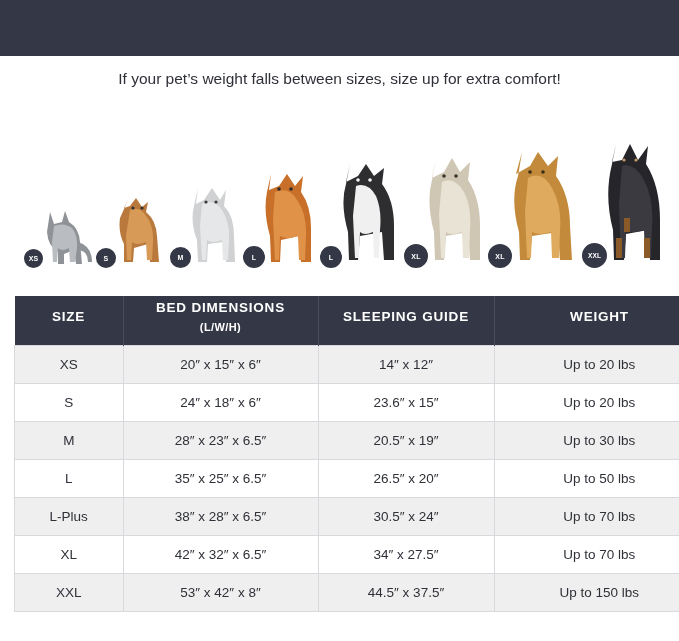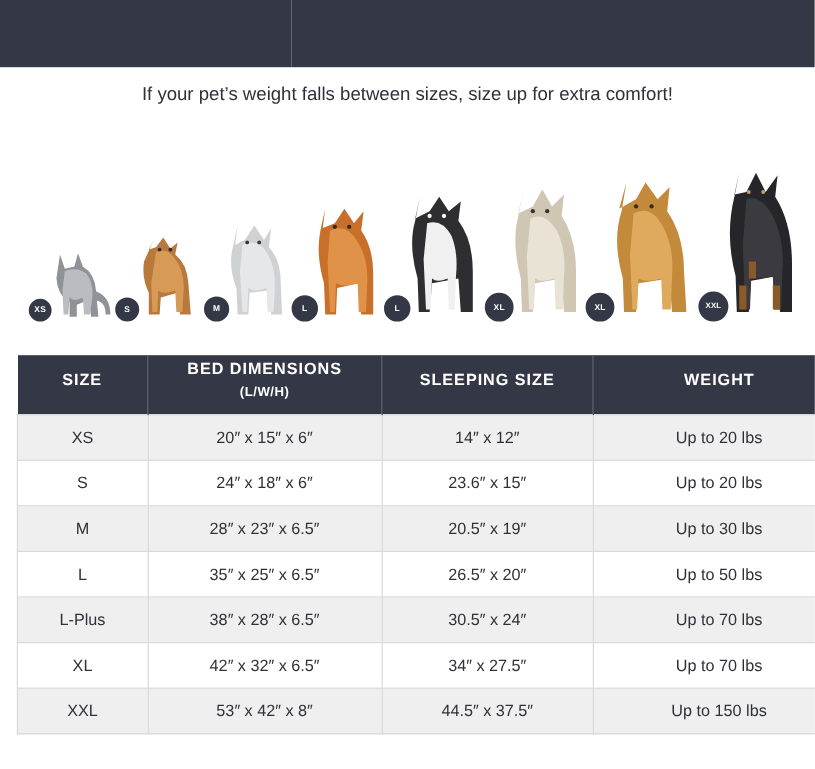--- a/index.html
+++ b/index.html
@@ -235,21 +235,21 @@
       <thead>
         <tr>
           <th class="col-size">
             <span>SIZE</span>
           </th>
           <th class="col-bed">
             <span>BED DIMENSIONS</span>
             <span class="sub">(L/W/H)</span>
           </th>
           <th class="col-sleep">
-            <span>SLEEPING SIZE</span>
+            <span>SLEEPING GUIDE</span>
           </th>
           <th class="col-weight">
             <span>WEIGHT</span>
           </th>
         </tr>
       </thead>
       <tbody>
         <tr>
           <td>XS</td>
           <td>20″ x 15″ x 6″</td>

